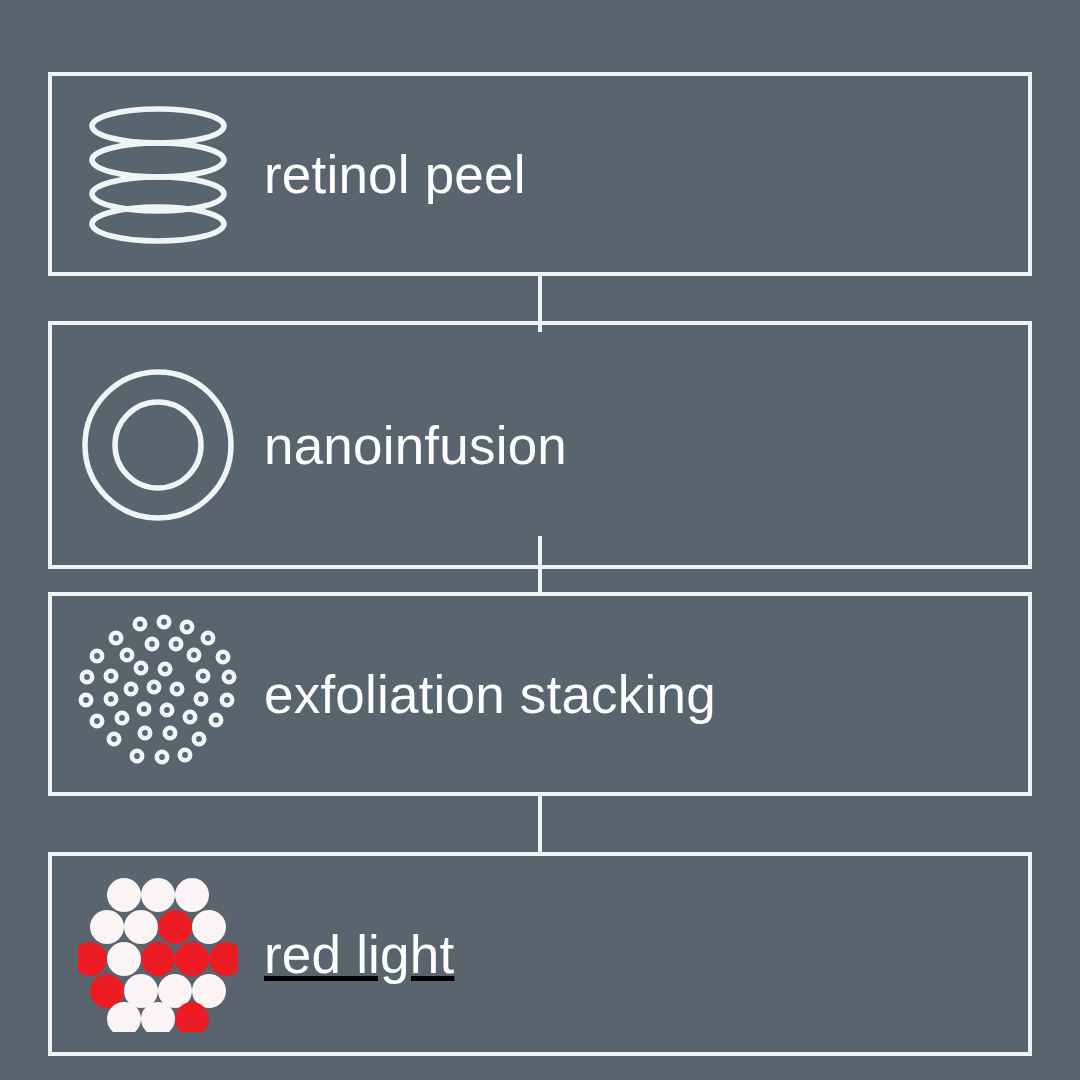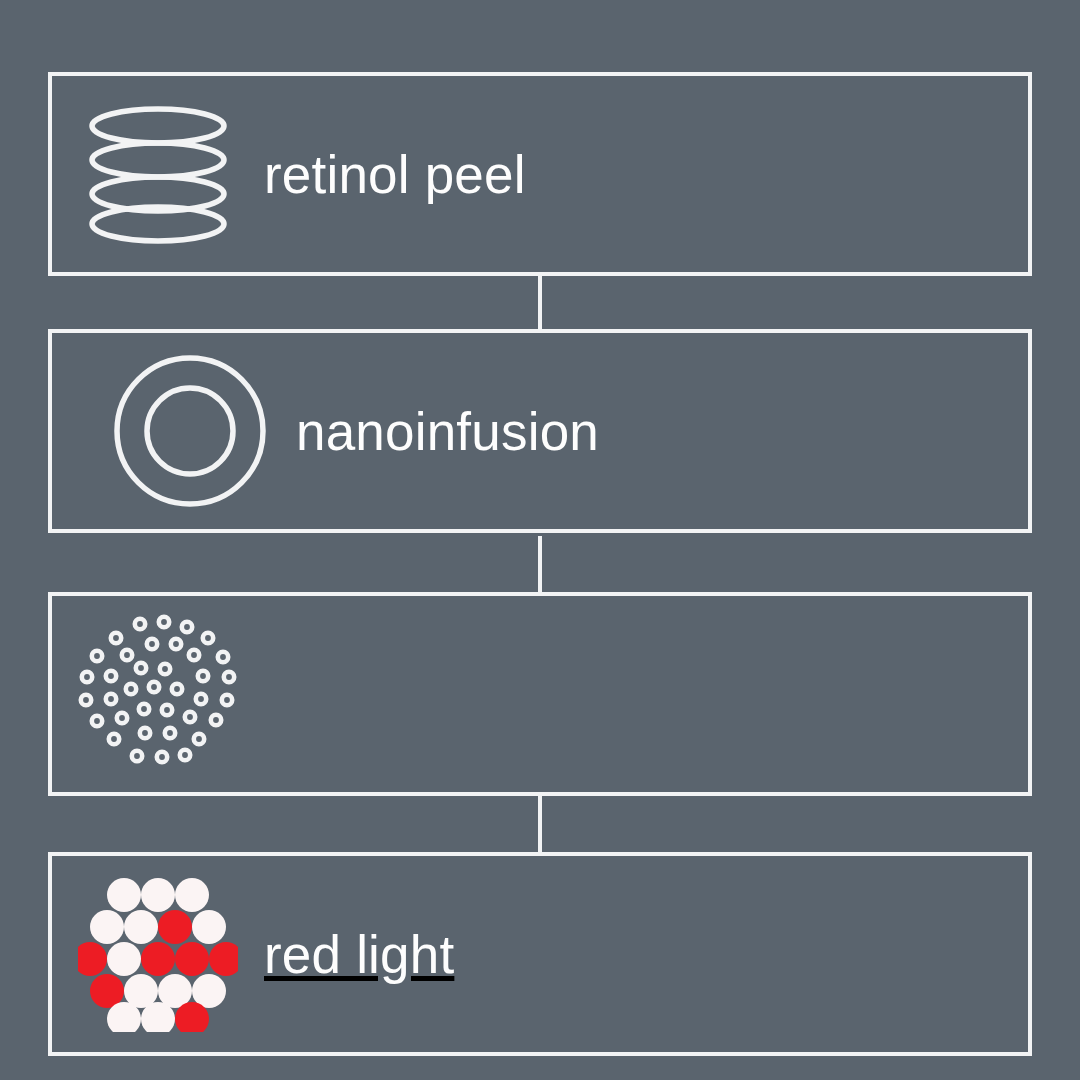--- a/index.html
+++ b/index.html
@@ -30,21 +30,21 @@
   .node {
     position: absolute;
     left: 0;
     width: 984px;
     box-sizing: border-box;
     border: 4px solid #f2f3f4;
     display: flex;
     align-items: center;
   }
   .node-1 { top: 0px;   height: 204px; }
-  .node-2 { top: 257px; height: 204px; padding-left: 32px; }
+  .node-2 { top: 249px; height: 248px; }
   .node-3 { top: 520px; height: 204px; }
   .node-4 { top: 780px; height: 204px; text-decoration: underline; }
 
   .connector {
     position: absolute;
     left: 490px;
     width: 4px;
     height: 56px;
     background: #f2f3f4;
   }
@@ -152,20 +152,21 @@
               <circle cx="70" cy="122" r="5.2"></circle>
             <circle cx="95" cy="122" r="5.2"></circle>
               <circle cx="124" cy="128" r="5.2"></circle>
 
             <circle cx="62" cy="145" r="5.2"></circle>
               <circle cx="87" cy="146" r="5.2"></circle>
             <circle cx="110" cy="144" r="5.2"></circle>
           </g>
         </svg>
       </div>
+      <div class="node-label">exfoliation stacking</div>
     </div>
 
     <div class="connector conn-3"></div>
 
     <div class="node node-4">
       <div class="icon-slot">
         <svg width="160" height="155" viewBox="0 0 160 155">
           <g>
 
             <circle cx="46" cy="18" r="17" fill="#fbf4f4"></circle>

